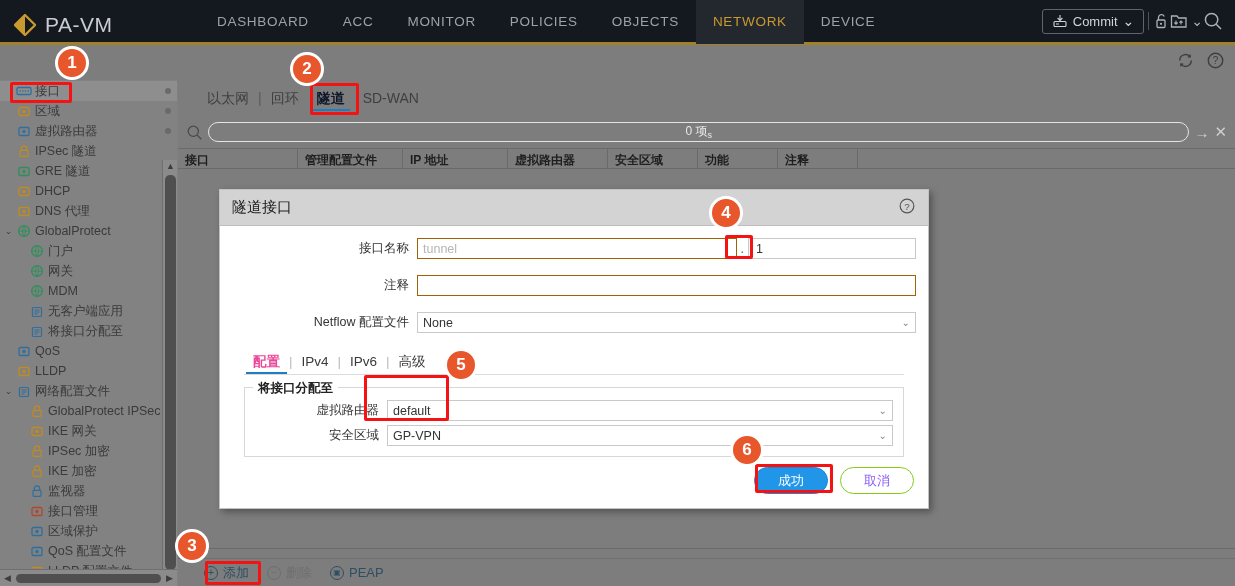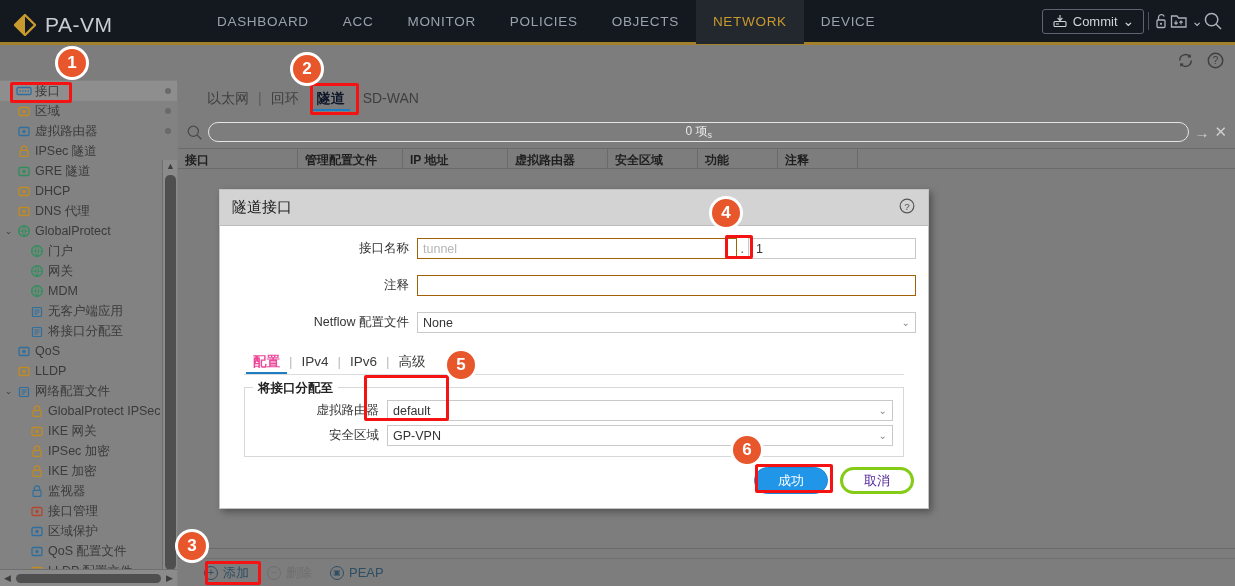--- a/index.html
+++ b/index.html
@@ -220,21 +220,21 @@
   .fs-label { width: 128px; text-align: right; padding-right: 8px; font-size: 12.5px; color: #333; }
 
   .modal-foot {
     position: absolute; right: 14px; bottom: 14px; display: flex; gap: 12px;
   }
   .btn {
     min-width: 74px; height: 27px; border-radius: 14px; font-size: 13px;
     display: flex; align-items: center; justify-content: center; cursor: pointer;
   }
   .btn-primary { background: #2196e8; color: #fff; border: 1px solid #1a86d4; }
-  .btn-secondary { background: #fff; color: #4c1d95; border: 3px solid #84cc16; }
+  .btn-secondary { background: #fff; color: #8b5cf6; border: 1px solid #84cc16; }
 
   
   .redbox {
     position: absolute; border: 3px solid #f41212; border-radius: 2px;
     pointer-events: none; z-index: 40;
   }
   .badge {
     position: absolute; width: 34px; height: 34px; border-radius: 50%;
     background: #e8562c; color: #fff; font-size: 17px; font-weight: bold;
     display: flex; align-items: center; justify-content: center;

